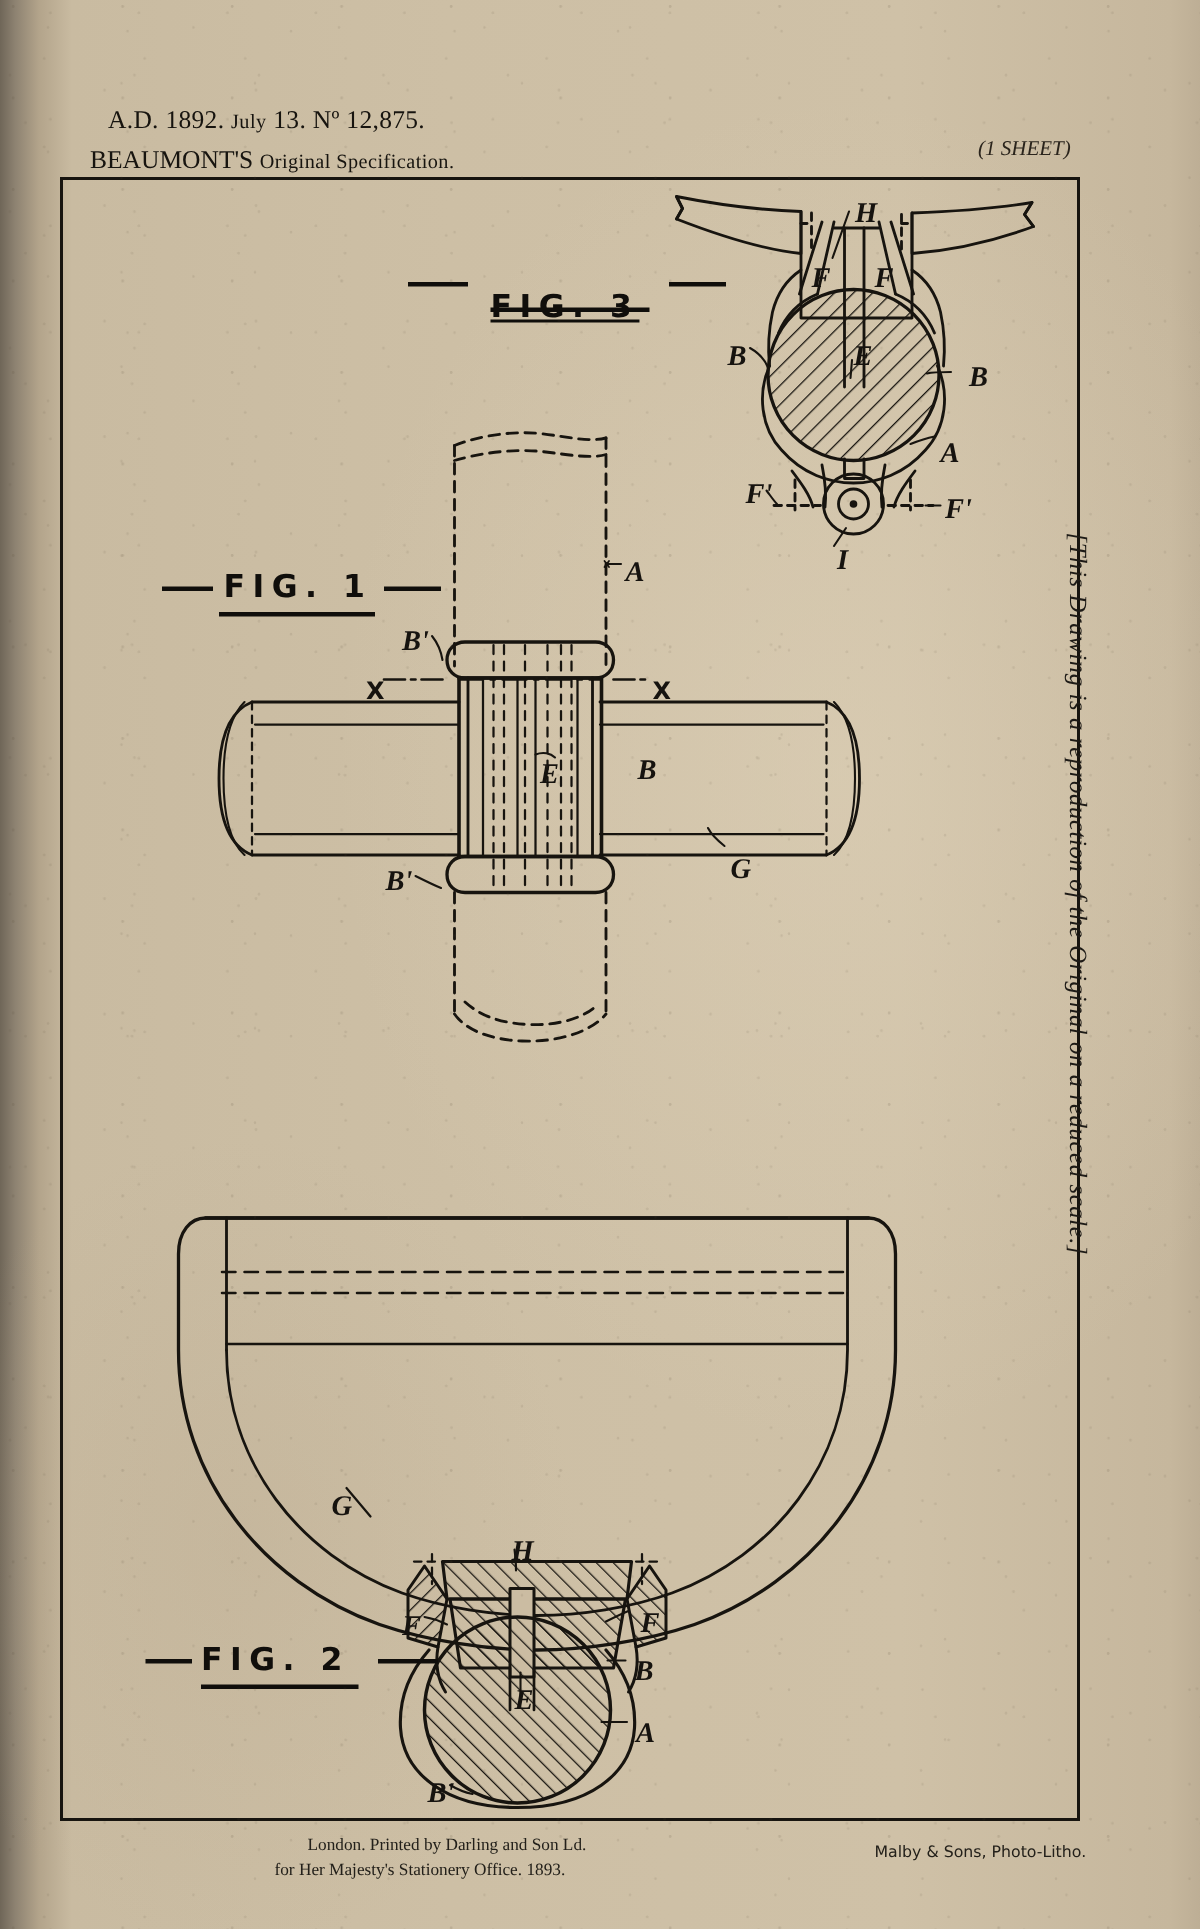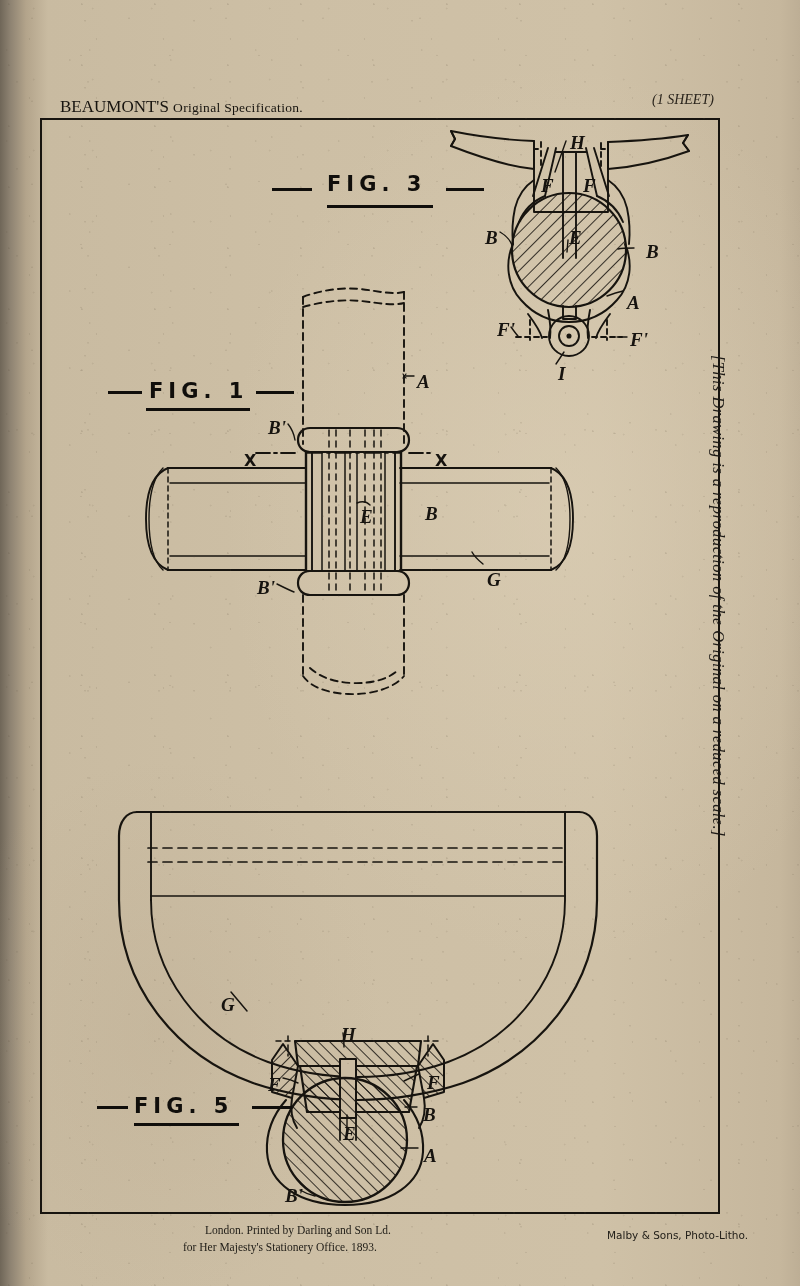--- a/index.html
+++ b/index.html
@@ -111,29 +111,37 @@
 
   
   #footL {
     position: absolute; left: 205px; top: 1222px;
     font-size: 11.5px; color: #23201a; line-height: 1.45;
   }
   #footL .l2 { margin-left: -22px; }
   #footR {
     position: absolute; left: 583px; top: 1229px;
     font-family: "DejaVu Sans", sans-serif;
-    font-size: 10.5px; color: #23201a; white-space: nowrap; margin-left: 24px;
+    font-size: 10.5px; color: #23201a; white-space: nowrap;
   }
   svg { position: absolute; left: 0; top: 0; overflow: visible; }
 </style>
 </head>
 <body>
 
 <div id="sheet">
 
+  <div id="hdr-line1">
+    <span>A.D.</span>
+    <span>1892.</span>
+    <span class="sc">July</span>
+    <span>13.</span>
+    <span>Nº</span>
+    <span>12,875.</span>
+  </div>
   <div id="hdr-line2">
     <span>BEAUMONT'S</span>
     <span class="sc">Original Specification.</span>
   </div>
   <div id="sheet-note">(1 SHEET)</div>
 
   <div id="frame"></div>
 
   <div id="sidetext">[This Drawing is a reproduction of the Original on a reduced scale.]</div>
 
@@ -337,31 +345,31 @@
       <path d="M417,1107 C412,1107 408,1107 405,1107" stroke-width="1.4"></path>
       <path d="M347,1115 L347,1132" stroke-width="1.4"></path>
       <path d="M418,1148 C412,1148 406,1148 401,1148" stroke-width="1.4"></path>
       <path d="M300,1190 C305,1193 310,1195 315,1196" stroke-width="1.4"></path>
     </g>
 
     </g>
   </svg>
 
   <div class="figdash" style="left:272px; top:188px; width:40px;"></div>
-  <div class="figcap" style="left:327px; top:172px;">FIG. 3</div>
+  <div class="figcap" style="left:327px; top:192px;text-decoration:underline;">FIG. 3</div>
   <div class="figrule" style="left:327px; top:205px; width:106px;"></div>
   <div class="figdash" style="left:446px; top:188px; width:38px;"></div>
 
   <div class="figdash" style="left:108px; top:391px; width:34px;"></div>
   <div class="figcap" style="left:149px; top:379px;">FIG. 1</div>
   <div class="figrule" style="left:146px; top:408px; width:104px;"></div>
   <div class="figdash" style="left:256px; top:391px; width:38px;"></div>
 
   <div class="figdash" style="left:97px; top:1106px; width:31px;"></div>
-  <div class="figcap" style="left:134px; top:1094px;">FIG. 5</div>
+  <div class="figcap" style="left:134px; top:1094px;">FIG. 2</div>
   <div class="figrule" style="left:134px; top:1123px; width:105px;"></div>
   <div class="figdash" style="left:252px; top:1106px; width:40px;"></div>
 
   <div id="labels">
       <div class="ref" style="left: 570px; top: 133px;">H</div>
       <div class="ref" style="left: 541px; top: 176px;">F</div>
       <div class="ref" style="left: 583px; top: 176px;">F</div>
       <div class="ref" style="left: 485px; top: 228px;">B</div>
       <div class="ref" style="left: 646px; top: 242px;">B</div>
       <div class="ref" style="left: 569px; top: 228px;">E</div>

